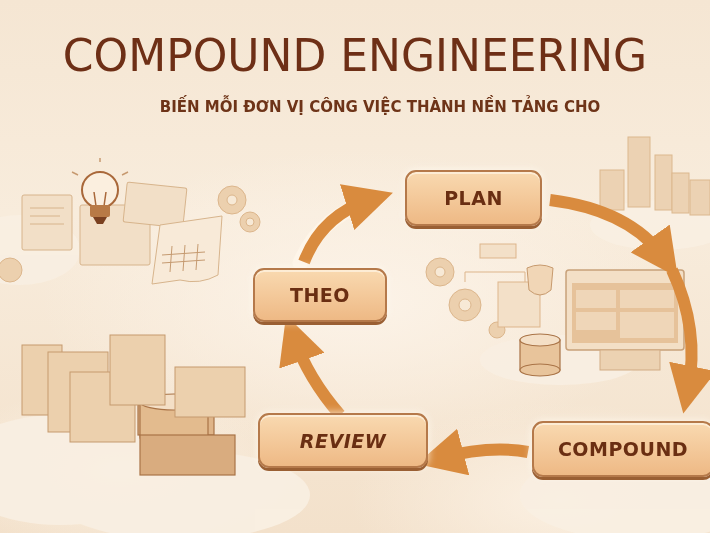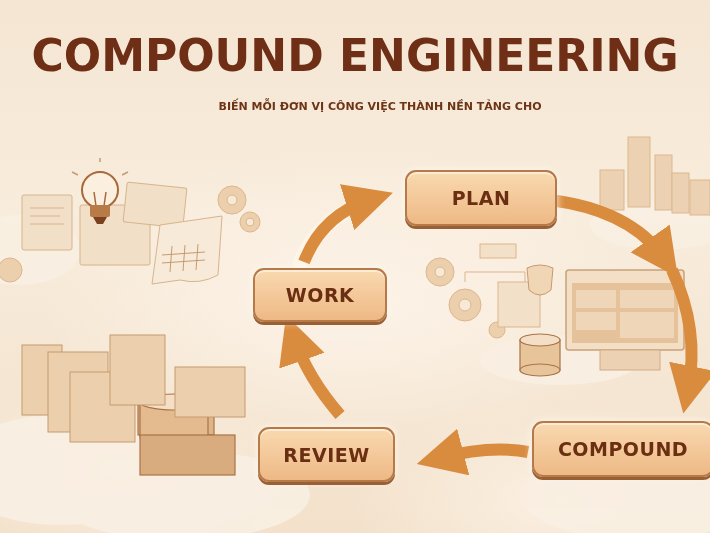--- a/index.html
+++ b/index.html
@@ -12,27 +12,27 @@
     position: absolute; inset: 0;
     background:
       radial-gradient(ellipse 260px 120px at 120px 470px, #fbf1e4 0%, rgba(251,241,228,0) 70%),
       radial-gradient(ellipse 300px 140px at 560px 500px, #fbf0e2 0%, rgba(251,240,226,0) 70%),
       radial-gradient(ellipse 420px 200px at 355px 300px, #fcf3e8 0%, rgba(252,243,232,0) 75%),
       linear-gradient(180deg, #f5e6d3 0%, #f8ecdc 40%, #f3e1cb 100%);
   }
   .title {
     position: absolute; left: 0; width: 710px; top: 28px;
     text-align: center; color: #6e2f16;
-    font-family: "DejaVu Sans", sans-serif; font-weight: bold;
+    font-family: "DejaVu Sans", sans-serif; font-weight: normal;
     font-size: 44px; letter-spacing: 0px; line-height: 56px;
   }
   .subtitle {
     position: absolute; left: 80px; width: 600px; top: 92px;
     text-align: center; color: #6e3418; font-weight: bold;
-    font-size: 11px; line-height: 30px;
+    font-size: 15px; line-height: 30px;
   }
   .node {
     position: absolute; box-sizing: border-box;
     border-radius: 11px;
     border: 2px solid #b5794a;
     background: linear-gradient(180deg, #f9d9b0 0%, #eeb985 100%);
     box-shadow: 0 3px 0 #9a5f33, inset 0 2px 0 rgba(255,245,230,0.7), 0 0 8px rgba(255,250,240,0.9);
     display: flex; align-items: center; justify-content: center;
     color: #6a2e12; font-weight: bold; font-size: 19px; letter-spacing: 0.5px;
     cursor: pointer;
@@ -161,16 +161,16 @@
     <path d="M528 452 Q490 445 440 458"></path>
     <path d="M340 415 Q308 378 294 338"></path>
   </g>
 </svg>
 
 <div class="title">COMPOUND ENGINEERING</div>
 <div class="subtitle">
   <div>BIẾN MỖI ĐƠN VỊ CÔNG VIỆC THÀNH NỀN TẢNG CHO</div>
 </div>
 
-<div class="node" style="left:405px; top:170px; width:152px; height:56px;">PLAN</div>
-<div class="node" style="left:253px; top:268px; width:134px; height:54px;">WORK</div>
-<div class="node" style="left:258px; top:427px; width:137px; height:55px;">REVIEW</div>
+<div class="node" style="left:405px; top:170px; width:137px; height:56px;">PLAN</div>
+<div class="node" style="left:253px; top:268px; width:134px; height:54px;">THEO</div>
+<div class="node" style="left:258px; top:413px; width:170px; height:55px;font-style:italic;">REVIEW</div>
 <div class="node" style="left:532px; top:421px; width:182px; height:56px;">COMPOUND</div>
 
 </body></html>

